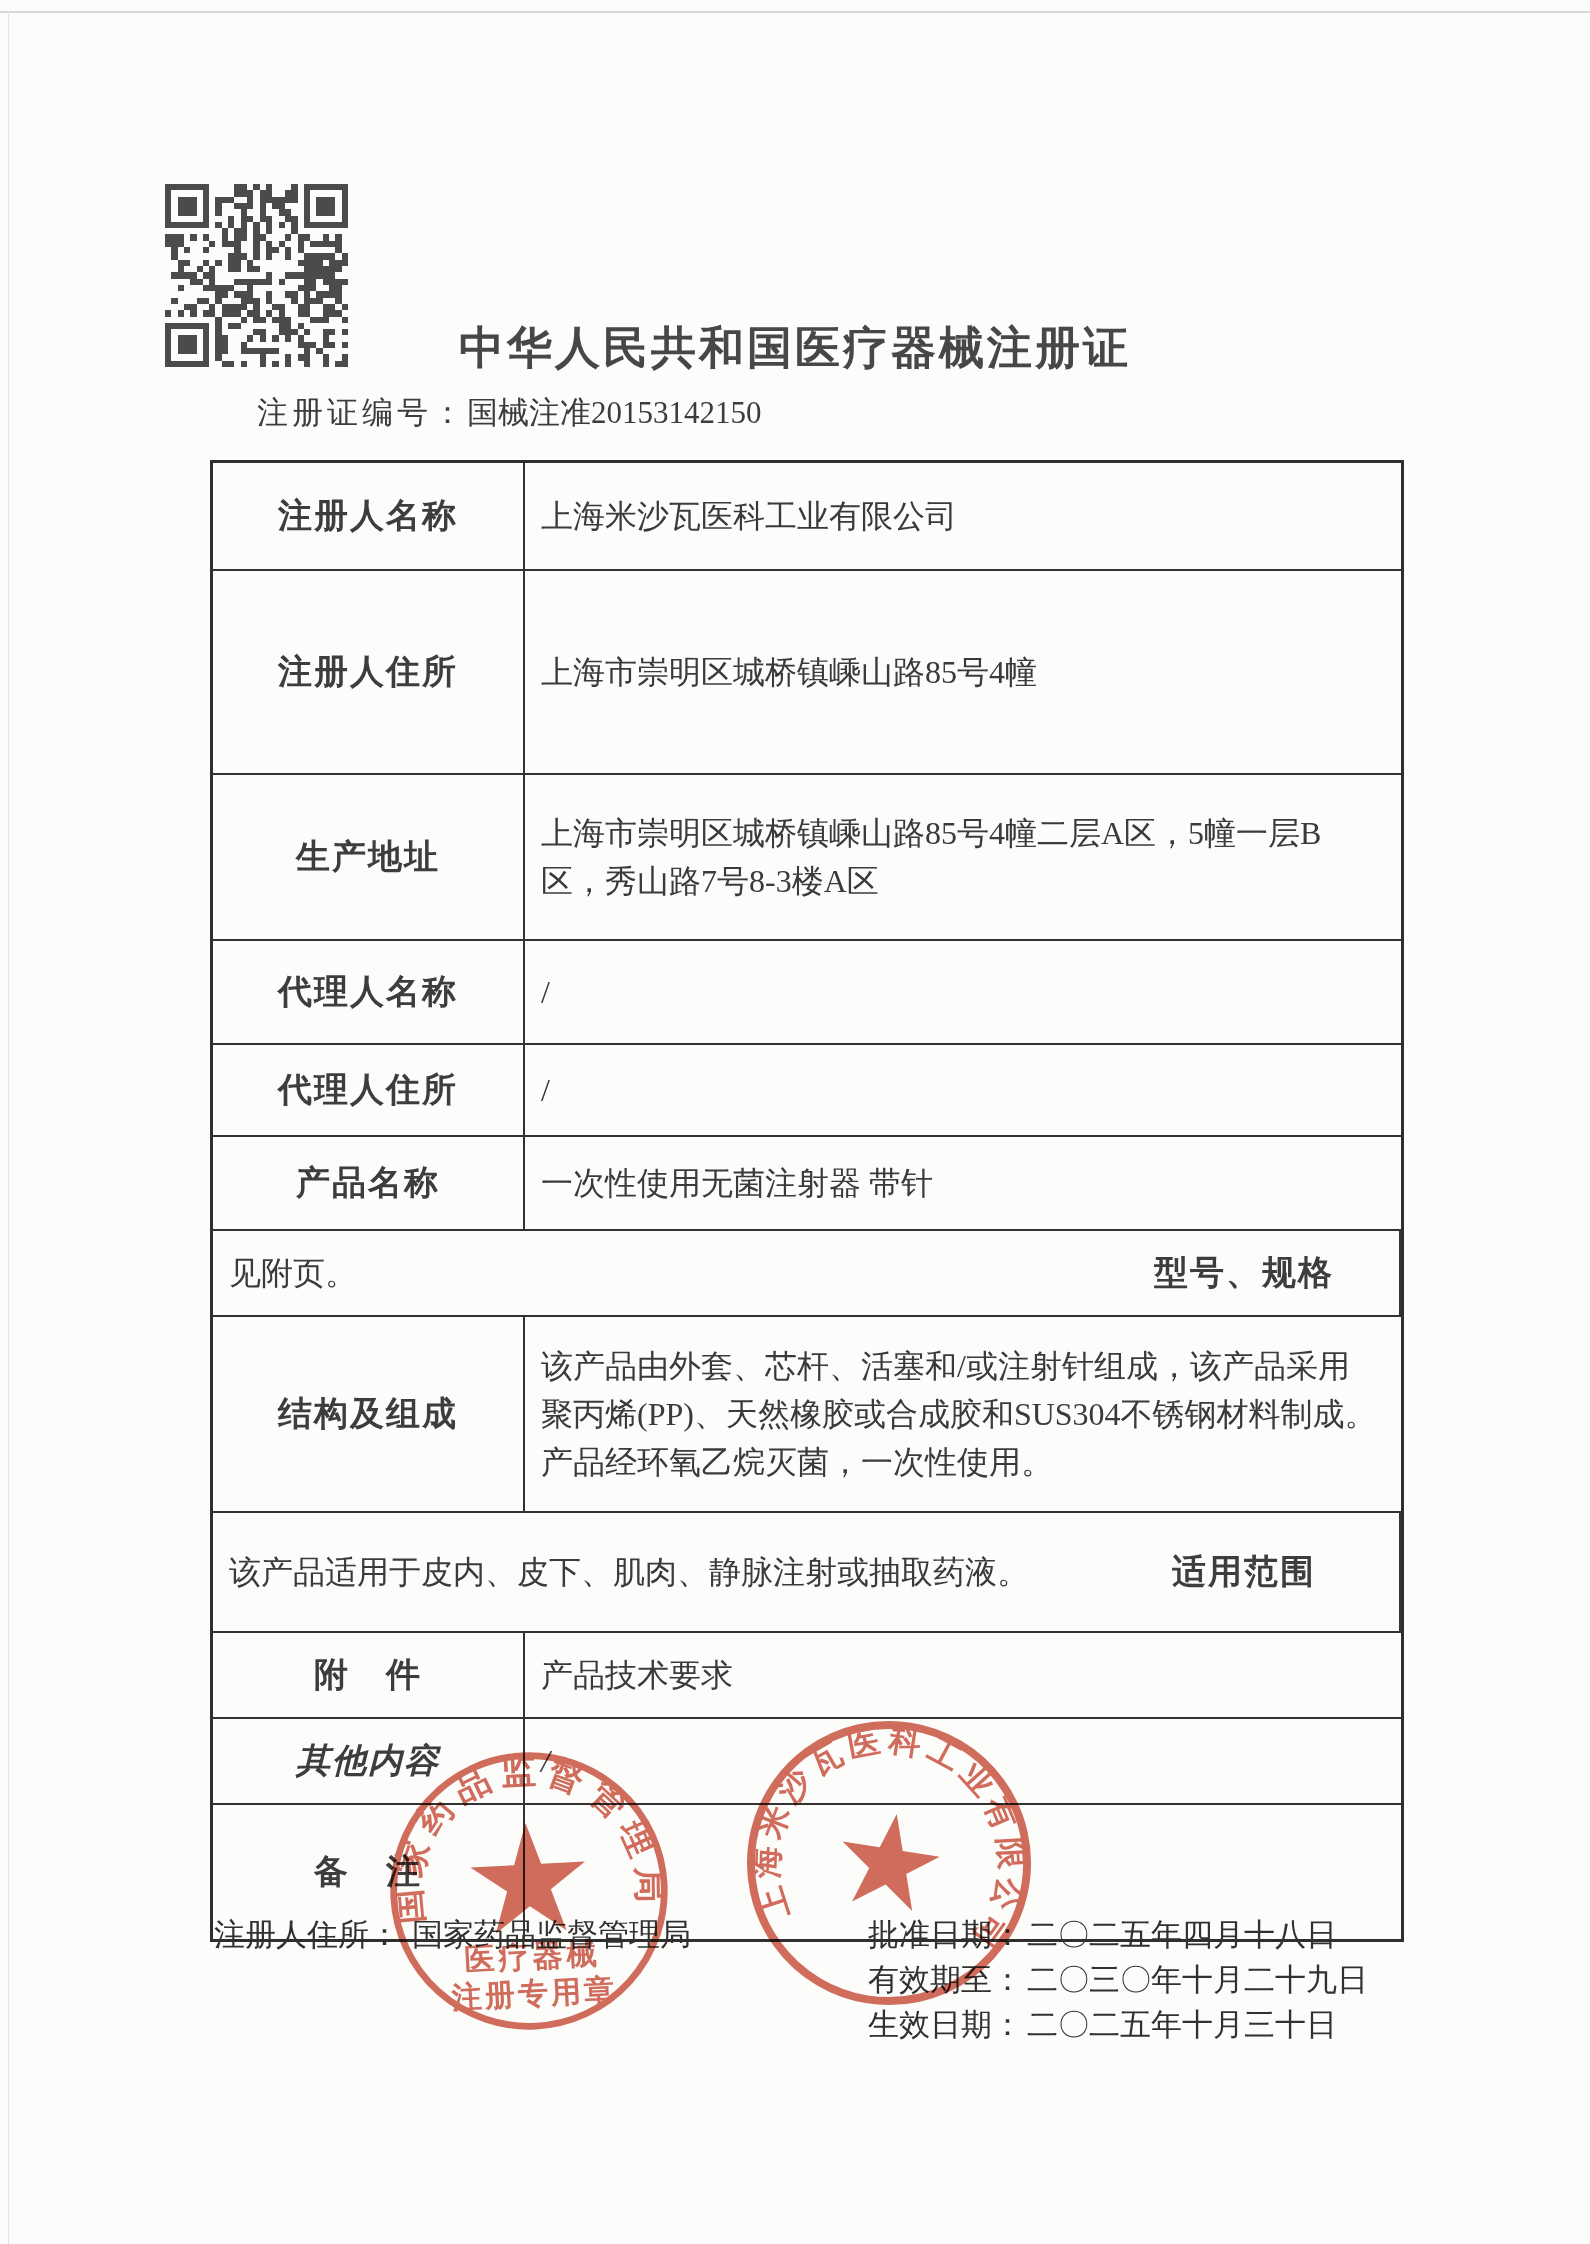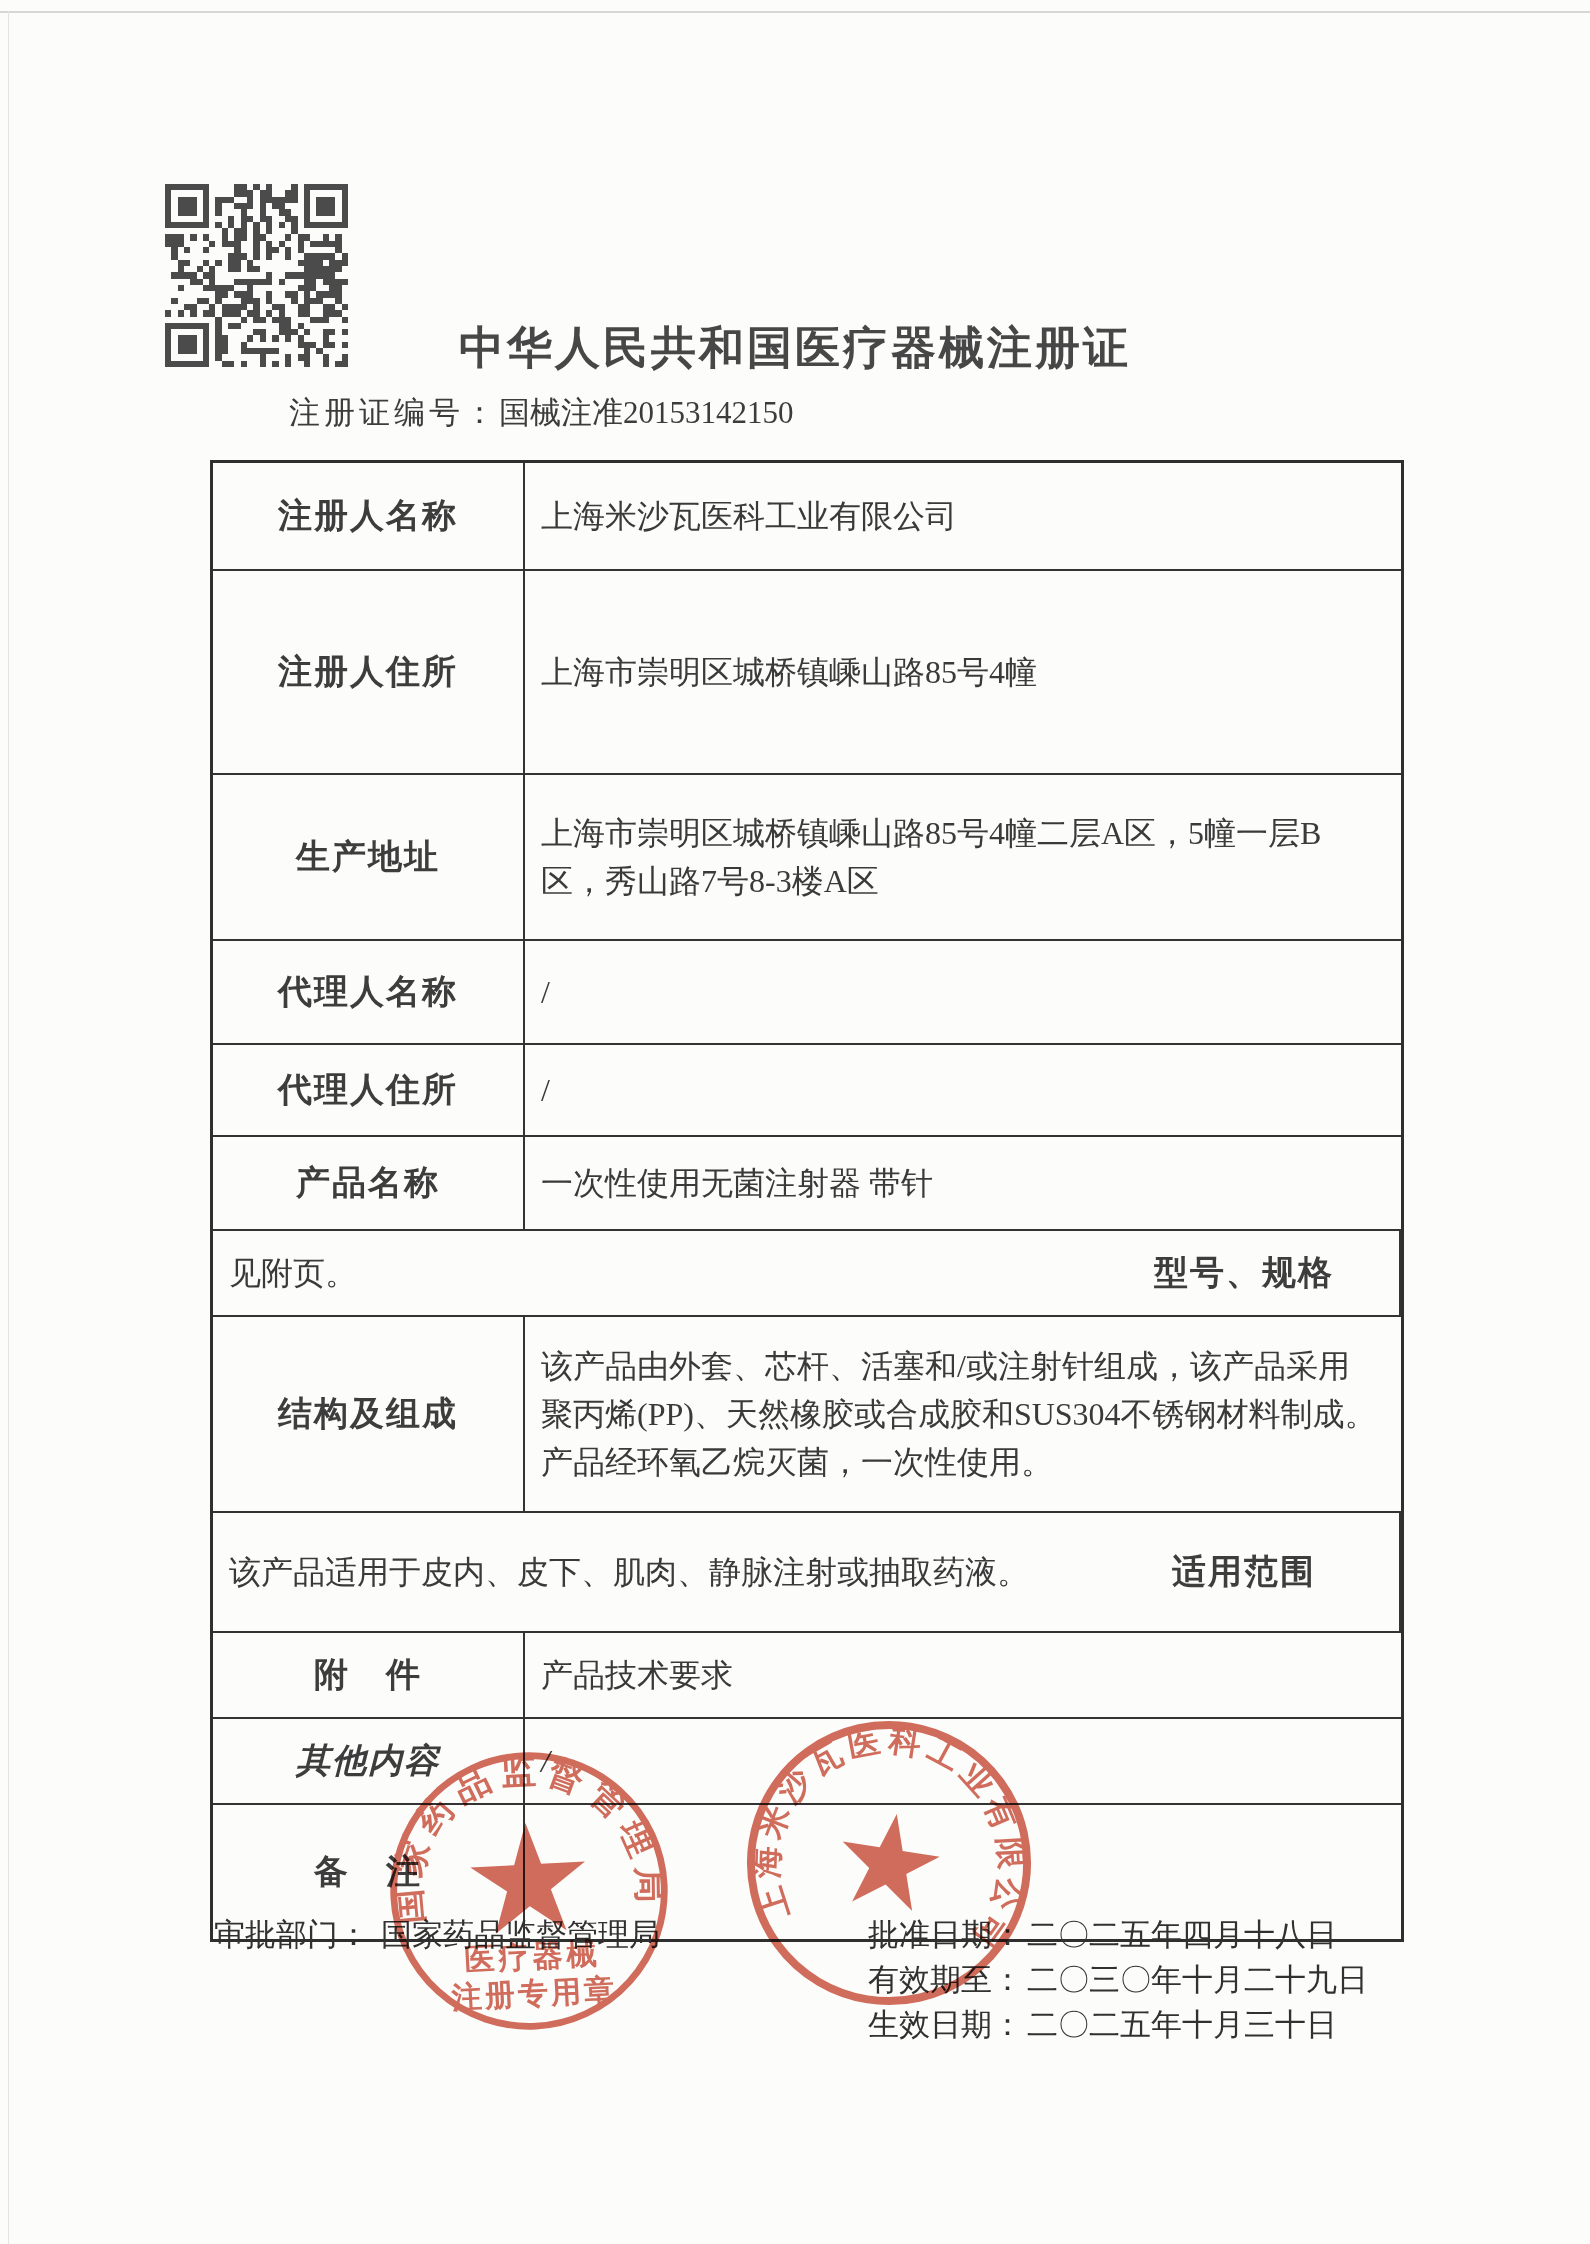--- a/index.html
+++ b/index.html
@@ -14,21 +14,21 @@
   .qr{position:absolute;left:165px;top:184px;width:183px;height:183px;}
 
   .title{
     position:absolute;left:0;top:318px;width:1590px;text-align:center;
     font-family:"Liberation Sans","DejaVu Sans",sans-serif;
     font-size:45px;font-weight:700;letter-spacing:3px;color:#474747;margin:0;
   }
   .certno{
     position:absolute;left:257px;top:392px;font-size:31px;color:#3c3c3c;
   }
-  .certno .lab{letter-spacing:4px;margin-left:32px;}
+  .certno .lab{letter-spacing:4px;}
 
   .reg-table{
     position:absolute;left:210px;top:460px;width:1194px;
     border:3px solid #2f2f2f;box-sizing:border-box;background:transparent;
   }
   .row{display:flex;box-sizing:border-box;border-top:2px solid #333;}
   .row:first-child{border-top:none;}
   .cell{box-sizing:border-box;display:flex;align-items:center;}
   .cell.lab{
     width:312px;justify-content:center;border-right:2px solid #333;
@@ -428,21 +428,21 @@
         <div class="cell lab">其他内容</div>
         <div class="cell val">/</div>
       </div>
       <div class="row" style="height: 136px;">
         <div class="cell lab">备　注</div>
         <div class="cell val"></div>
       </div>
     </div>
 
   <div class="approval">
-    <span>审批部门：</span><span class="v">国家药品监督管理局</span>
+    <span>注册人住所：</span><span class="v">国家药品监督管理局</span>
   </div>
 
   <div class="dates">
     <div class="dline">
       <span>批准日期：</span><span class="v">二〇二五年四月十八日</span>
     </div>
     <div class="dline">
       <span>有效期至：</span><span class="v">二〇三〇年十月二十九日</span>
     </div>
     <div class="dline">

